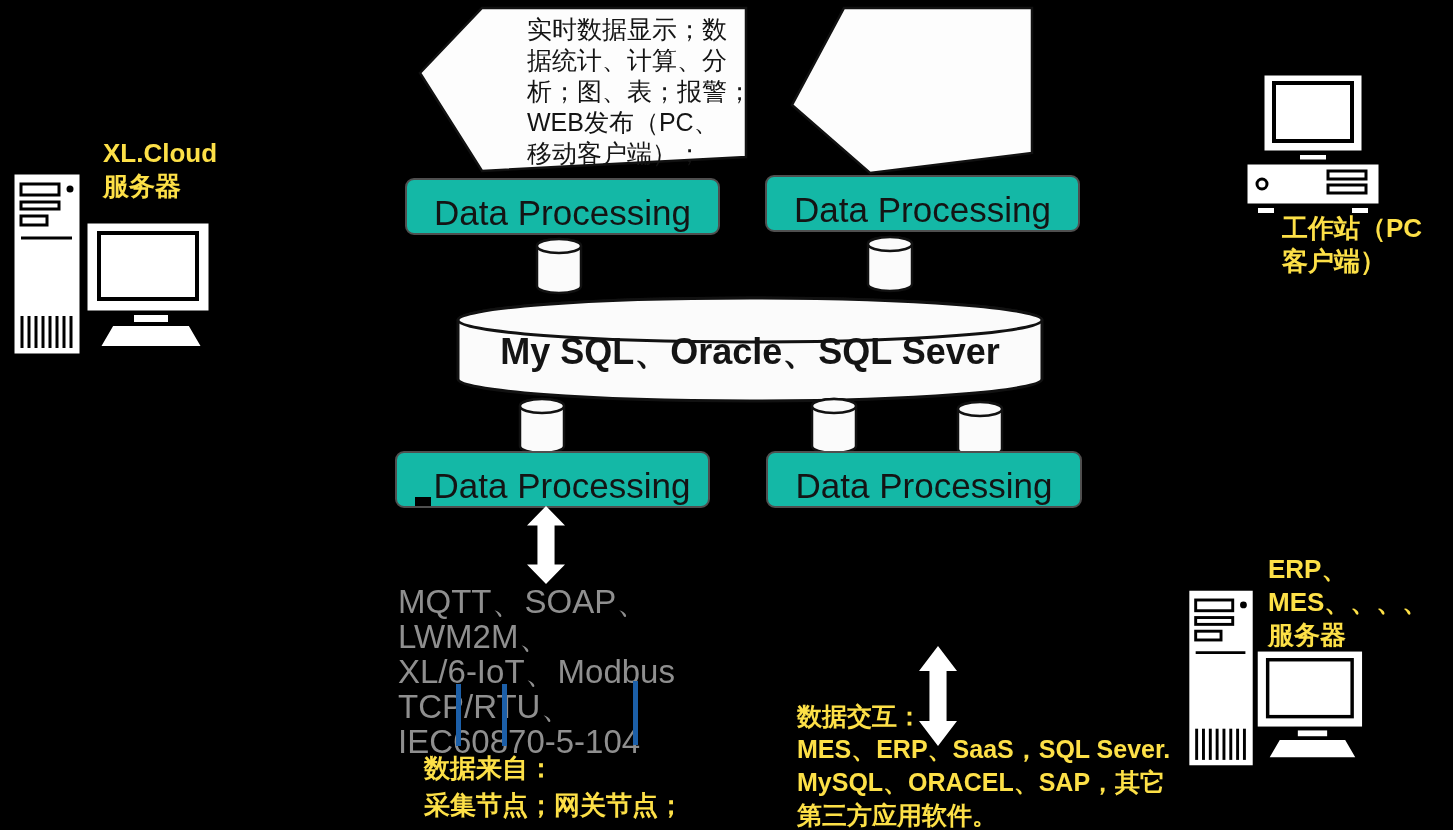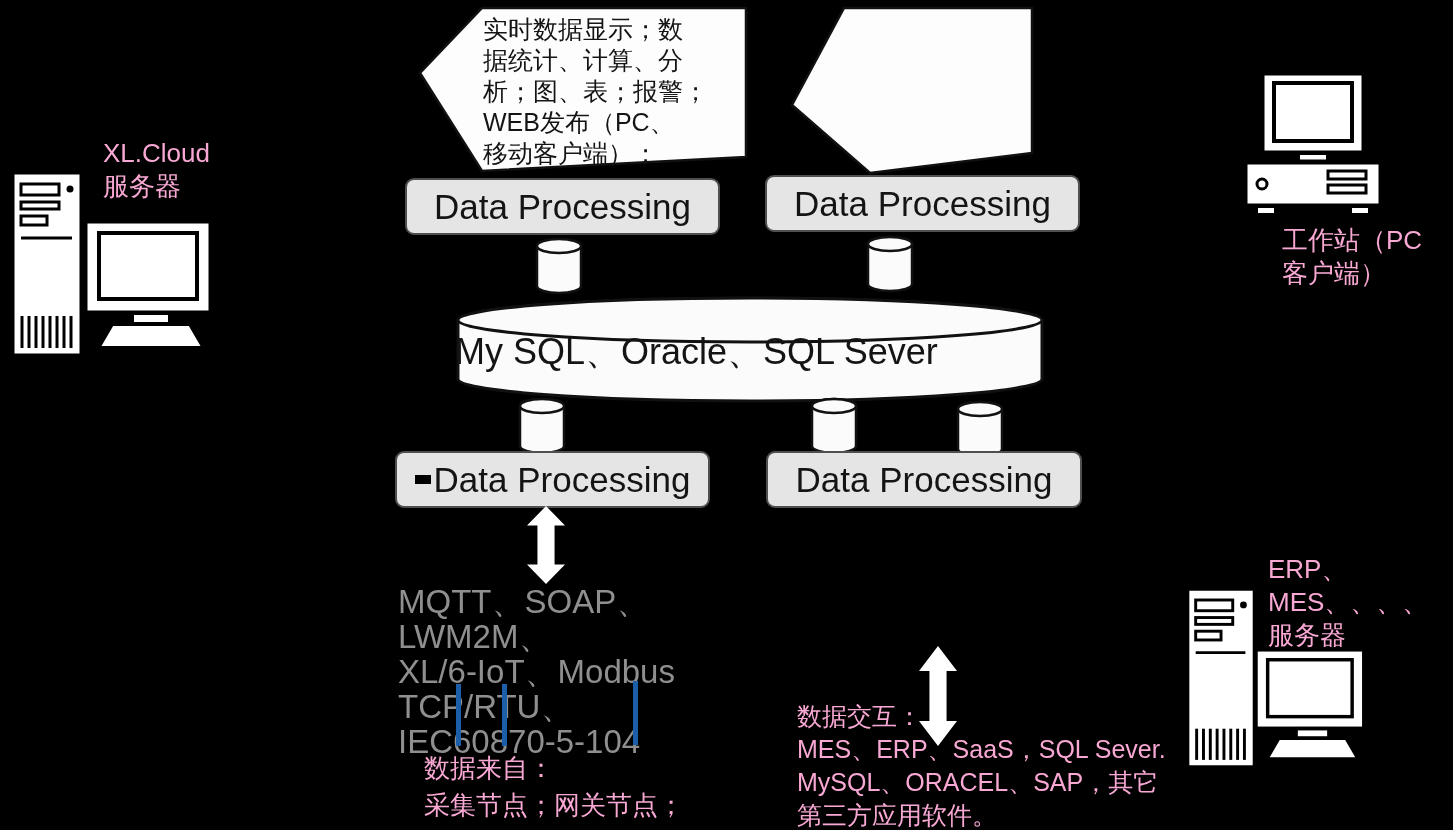--- a/index.html
+++ b/index.html
@@ -4,28 +4,28 @@
 <style>
   *{box-sizing:border-box;}
   html,body{margin:0;padding:0;background:#000;}
   #canvas{
     position:relative;width:1453px;height:830px;background:#000;
     font-family:"Liberation Sans","DejaVu Sans",sans-serif;overflow:hidden;
   }
   .abs{position:absolute;}
   .preline{white-space:pre-line;}
   .dp-box{
-    background:#e5e5e5;border:2px solid #4f4f4f;border-radius:9px;
-    display:flex;align-items:center;justify-content:center;
+    background:#14b8a6;border:2px solid #4f4f4f;border-radius:9px;
+    display:flex;align-items:flex-end;justify-content:center;
     font-size:35px;color:#141414;
   }
-  .white-label{color:#f9a8d4;font-weight:normal;font-size:26px;line-height:33px;}
+  .white-label{color:#fde047;font-weight:bold;font-size:26px;line-height:33px;}
   .gray-text{color:#8f8f8f;font-size:33px;line-height:35px;}
-  .callout-text{color:#141414;font-size:25px;line-height:31px;}
-  .db-label{font-size:36px;color:#141414;}
+  .callout-text{color:#141414;font-size:25px;line-height:31px;margin-left:44px;}
+  .db-label{font-size:36px;color:#141414;text-align:center;font-weight:bold;}
   .blue-line{width:5px;background:#1c5fa8;}
   .dash{display:inline-block;width:16px;height:9px;background:#000;margin-right:3px;}
 </style>
 </head>
 <body>
 
 <div id="canvas">
 
   <svg class="abs" style="left:535px;top:237px" width="48" height="58" viewBox="0 0 48 58">
     <path d="M2,9 A22,7 0 0 1 46,9 L46,49 A22,7 0 0 1 2,49 Z" fill="#fbfbfb" stroke="#111" stroke-width="2.5"></path>
@@ -135,21 +135,21 @@
     <rect x="24" y="3" width="102" height="80" fill="#fff" stroke="#000" stroke-width="5"></rect>
     <rect x="36" y="13" width="78" height="58" fill="#fff" stroke="#000" stroke-width="4"></rect>
     <rect x="60" y="83" width="30" height="9" fill="#fff" stroke="#000" stroke-width="4"></rect>
     <rect x="7" y="92" width="136" height="44" fill="#fff" stroke="#000" stroke-width="5"></rect>
     <rect x="90" y="101" width="38" height="8" fill="#fff" stroke="#000" stroke-width="3"></rect>
     <rect x="90" y="115" width="38" height="8" fill="#fff" stroke="#000" stroke-width="3"></rect>
     <circle cx="24" cy="114" r="5" fill="#fff" stroke="#000" stroke-width="3"></circle>
     <rect x="18" y="136" width="20" height="9" fill="#fff" stroke="#000" stroke-width="4"></rect>
     <rect x="112" y="136" width="20" height="9" fill="#fff" stroke="#000" stroke-width="4"></rect>
   </svg>
-  <div class="abs white-label preline" style="left:1282px;top:224px">工作站（PC
+  <div class="abs white-label preline" style="left:1282px;top:212px">工作站（PC
 客户端）</div>
 
   <div class="abs white-label preline" style="left:1268px;top:553px">ERP、
 MES、、、、
 服务器</div>
   <svg class="abs" style="left:1183px;top:583px" width="78" height="190" viewBox="0 0 80 192">
     <rect x="4" y="4" width="70" height="184" fill="#fff" stroke="#000" stroke-width="5"></rect>
     <rect x="13" y="16" width="38" height="11" fill="#fff" stroke="#000" stroke-width="3"></rect>
     <circle cx="62" cy="21" r="3.5" fill="#000"></circle>
     <rect x="13" y="34" width="38" height="7" fill="#fff" stroke="#000" stroke-width="3"></rect>

